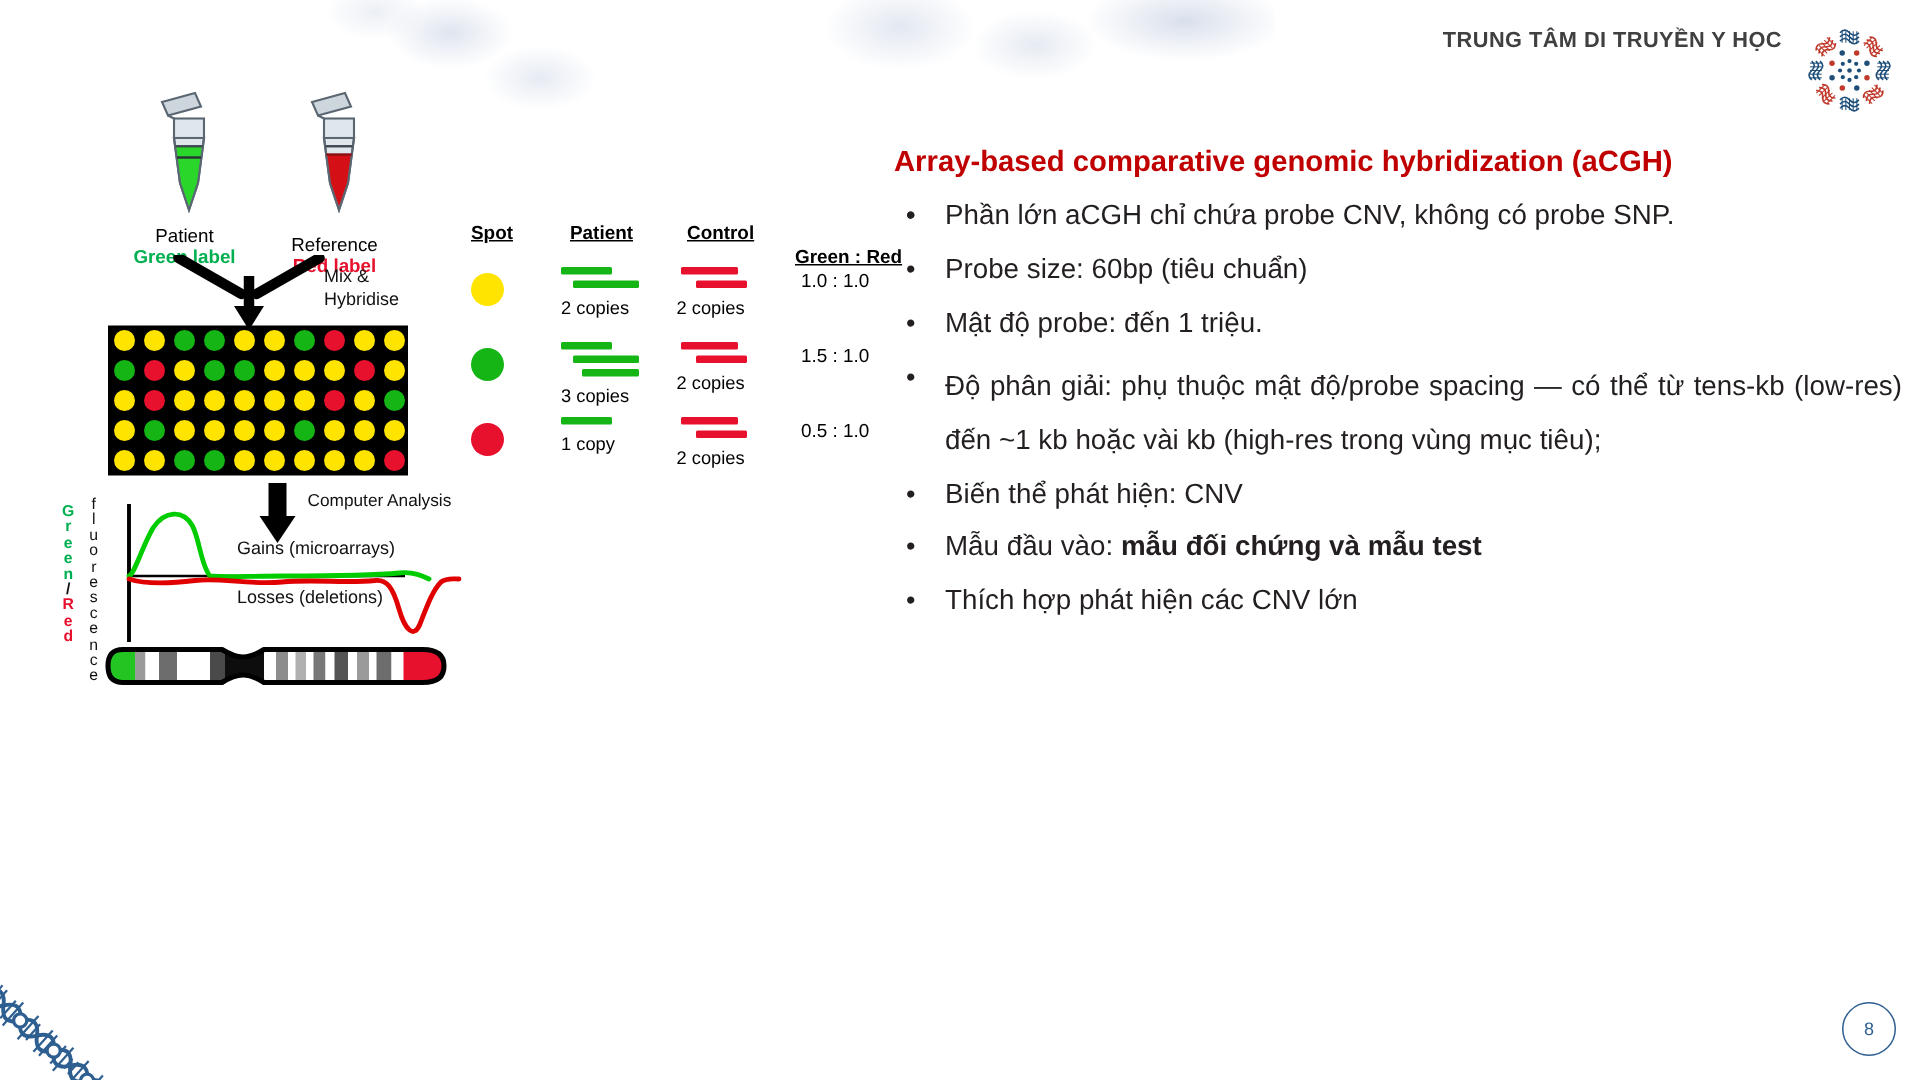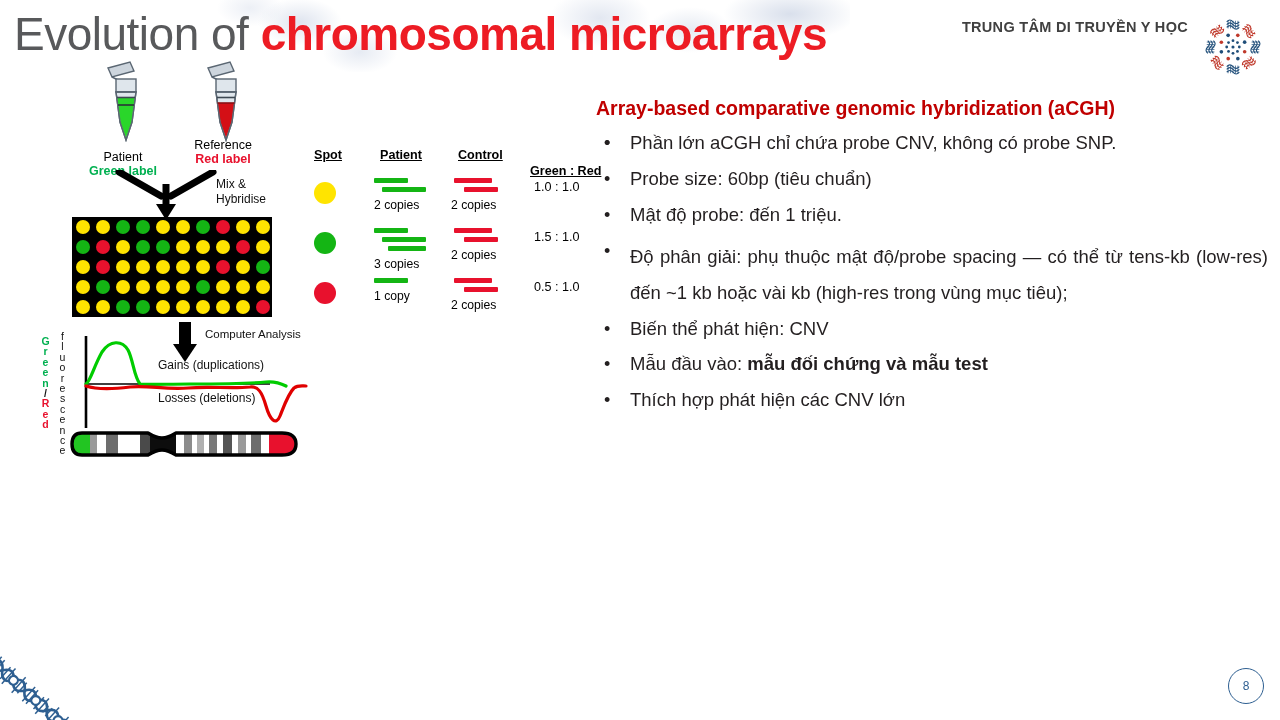--- a/index.html
+++ b/index.html
@@ -87,23 +87,20 @@
     display:flex;align-items:center;justify-content:center;
   }
 </style>
 </head>
 <body>
 
 <div class="slide">
 
   <div class="title-bg"></div>
 
-  <div class="title">
-    <span class="t-plain">Evolution of </span><span class="t-red">chromosomal microarrays</span>
-  </div>
 
   <div class="org">
     <div class="org-vn">TRUNG TÂM DI TRUYỀN Y HỌC</div>
   </div>
 
   <svg class="logo" viewBox="0 0 100 100">
     <g id="logo-group">
         <g transform="translate(82,50) rotate(90)">
           <path d="M-9 -4 Q-4.5 -9 0 -4 Q4.5 1 9 -4" stroke="#1f4e79" stroke-width="1.6" fill="none"></path>
           <path d="M-9 0 Q-4.5 -5 0 0 Q4.5 5 9 0" stroke="#1f4e79" stroke-width="1.6" fill="none"></path>
@@ -224,21 +221,21 @@
     <svg style="position:absolute;left:168px;top:0;width:74px;height:100px;" viewBox="0 0 74 100">
       <path d="M22 8 L44 2 L48 11 L26 17 Z" fill="#cdd5dd" stroke="#5a6672" stroke-width="1.4"></path>
       <path d="M26 17 L34 21" stroke="#5a6672" stroke-width="1.4" fill="none"></path>
       <rect x="30" y="19" width="20" height="13" fill="#dfe6ec" stroke="#5a6672" stroke-width="1.4"></rect>
       <path d="M30 32 L50 32 L46 62 Q40 80 40 80 Q40 80 34 62 Z" fill="#dfe6ec" stroke="#5a6672" stroke-width="1.4"></path>
       <path d="M31.6 43 L48.4 43 L45.6 62 Q40 78 40 78 Q40 78 34.4 62 Z" fill="#d40f16" stroke="none"></path>
       <path d="M30 32 L50 32 L46 62 Q40 80 40 80 Q40 80 34 62 Z" fill="none" stroke="#5a6672" stroke-width="1.4"></path>
       <line x1="31" y1="37.5" x2="49" y2="37.5" stroke="#3d4852" stroke-width="1.6"></line>
       <line x1="31.5" y1="43" x2="48.5" y2="43" stroke="#8a1015" stroke-width="1.6"></line>
     </svg>
-    <div class="tube-lbl" style="left:145px;top:78px;">
+    <div class="tube-lbl" style="left:145px;top:96px;">
       <span>Reference</span>
       <span class="sub red">Red label</span>
     </div>
 
     <svg style="position:absolute;left:93px;top:110px;width:110px;height:50px;" viewBox="0 0 110 50">
       <path d="M8 2 L50 26 M102 2 L60 26" stroke="#000" stroke-width="7" fill="none" stroke-linecap="round"></path>
       <path d="M55 14 L55 36" stroke="#000" stroke-width="7"></path>
       <path d="M45 34 L55 50 L65 34 Z" fill="#000"></path>
     </svg>
     <div class="mixlbl" style="left:198px;top:117px;">
@@ -342,21 +339,21 @@
     <div class="axis-lbl" style="left:39px;top:271px;color:#111;font-weight:400;">
       f<br>l<br>u<br>o<br>r<br>e<br>s<br>c<br>e<br>n<br>c<br>e
     </div>
 
     <svg style="position:absolute;left:52px;top:272px;width:238px;height:116px;" viewBox="0 0 238 116">
       <line x1="16" y1="4" x2="16" y2="96" stroke="#000" stroke-width="2.6"></line>
       <path d="M16 52 L200 52" stroke="#000" stroke-width="1.6" fill="none"></path>
       <path d="M16 52 C20 50 24 34 32 20 C40 8 52 8 58 18 C63 27 64 45 70 52 C80 53 96 52 120 52 C150 52 176 52 196 50 C206 49 212 52 216 54" stroke="#00cc00" stroke-width="3.2" fill="none" stroke-linejoin="round" stroke-linecap="round"></path>
       <path d="M16 54 C28 58 44 57 60 55 C78 53 96 58 118 56 C140 54 160 57 180 55 C188 54 192 60 196 74 C200 88 206 94 210 84 C214 74 218 62 224 56 C228 53 232 54 236 54" stroke="#e00000" stroke-width="3.2" fill="none" stroke-linejoin="round" stroke-linecap="round"></path>
     </svg>
-    <div class="plotlbl" style="left:140px;top:298px;font-size:12px;">Gains (duplications)</div>
+    <div class="plotlbl" style="left:140px;top:298px;font-size:12px;">Gains (microarrays)</div>
     <div class="plotlbl" style="left:140px;top:331px;font-size:12px;">Losses (deletions)</div>
 
     <svg style="position:absolute;left:52px;top:367px;width:230px;height:34px;" viewBox="0 0 230 34">
       <defs>
         <clipPath id="chr-clip">
           <path d="M12 6 Q2 6 2 17 Q2 28 12 28 L78 28 Q86 23 92 23 Q98 23 106 28 L212 28 Q226 28 226 17 Q226 6 212 6 L106 6 Q98 11 92 11 Q86 11 78 6 Z"></path>
         </clipPath>
       </defs>
       <g clip-path="url(#chr-clip)">
         <rect x="0" y="0" width="230" height="34" fill="#ffffff"></rect>

